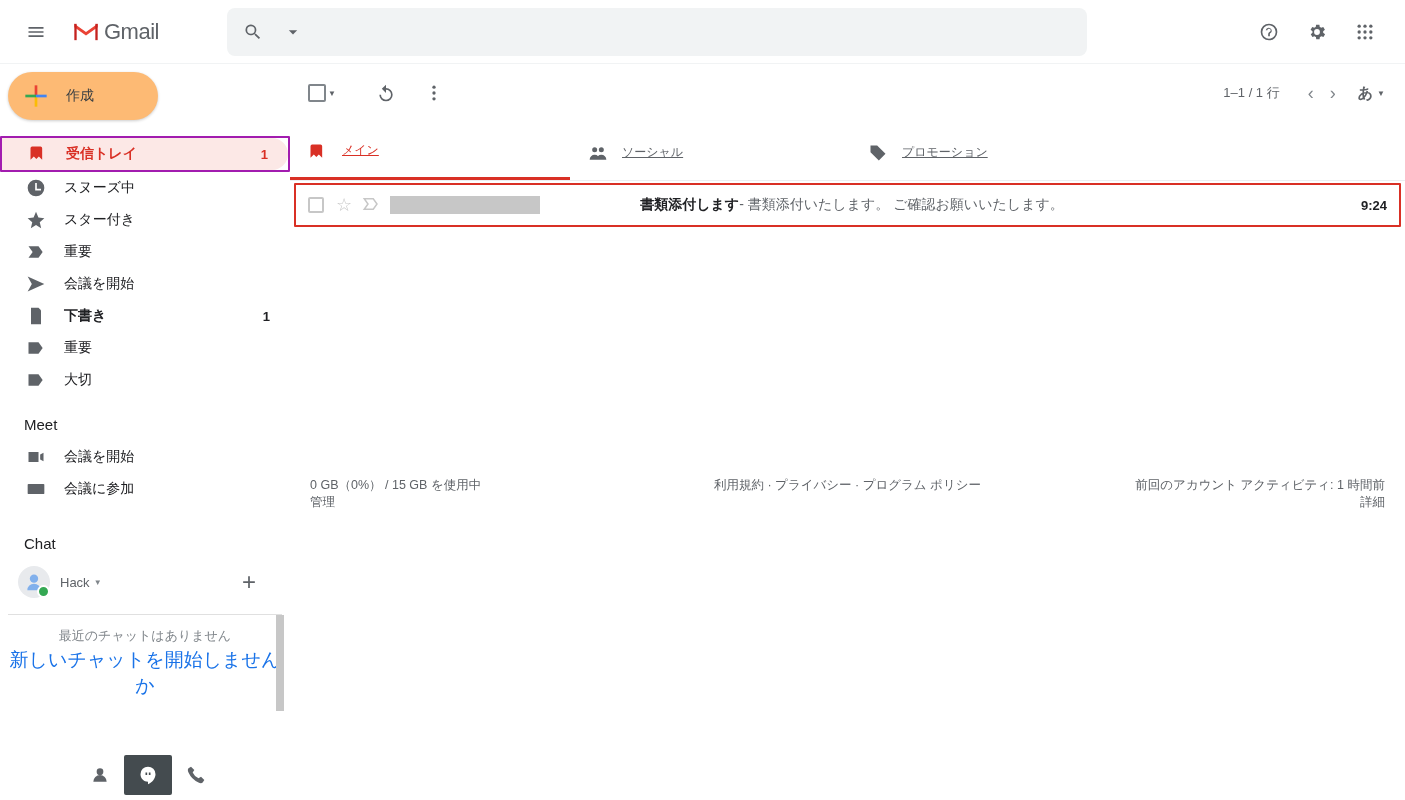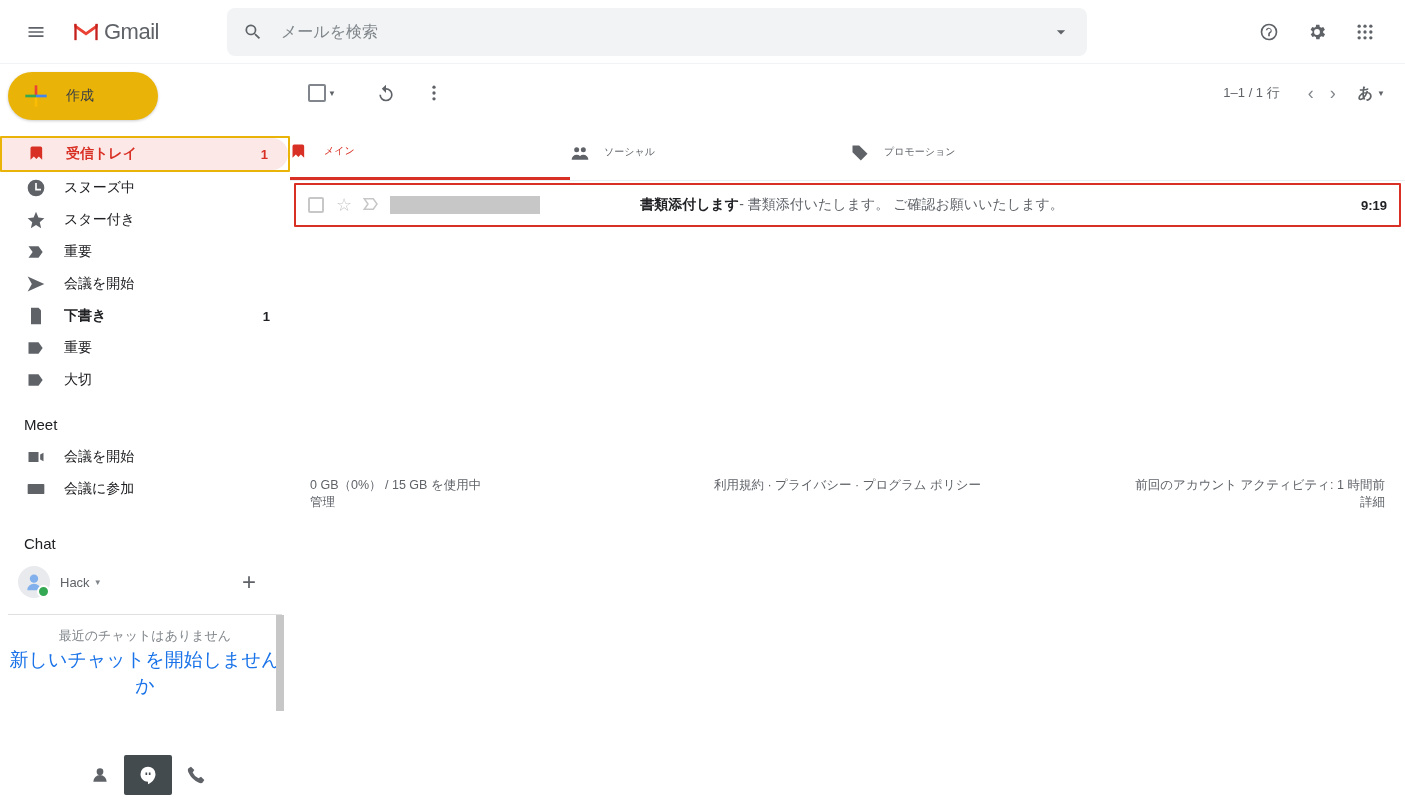--- a/index.html
+++ b/index.html
@@ -13,32 +13,32 @@
   .search-icon { width: 40px; display:flex; align-items:center; justify-content:center; color:#5f6368;}
   .search-input { flex: 1; border: none; background: transparent; font-size: 16px; color: #5f6368; outline:none; padding:0 8px;}
   .search-input::placeholder{color:#80868b;}
   .search-drop { width: 40px; display:flex; align-items:center; justify-content:center; color:#5f6368;}
   .hdr-right { margin-left: auto; display: flex; align-items: center; padding-right: 8px;}
   .icon-btn { width: 40px; height: 40px; display: flex; align-items: center; justify-content: center; border-radius:50%; cursor: pointer; color:#5f6368; margin:0 4px;}
 
   .body { display: flex; height: 736px; }
   .sidebar { width: 290px; display:flex; flex-direction:column; padding-top: 8px;}
   .compose-wrap{ padding: 0 0 16px 8px;}
-  .compose { height: 48px; width: 150px; border-radius: 24px; box-shadow: 0 1px 3px rgba(0,0,0,.2); display:flex; align-items:center; padding-left:12px; cursor:pointer; background:#eab308;}
+  .compose { height: 48px; width: 150px; border-radius: 24px; box-shadow: 0 1px 3px rgba(0,0,0,.2); display:flex; align-items:center; padding-left:12px; cursor:pointer; background:#fdba74;}
   .compose span.lbl { margin-left: 14px; font-size: 14px; color:#3c4043;}
   .plus { display:inline-block; width:32px; height:32px;}
   .nav { }
   .nav-item { display: flex; align-items: center; height: 32px; padding-left:26px; border-radius: 0 16px 16px 0; cursor:pointer; color:#202124;}
   .nav-item .nico { width: 20px; height:20px; margin-right: 18px; color:#5f6368; display:flex;align-items:center;justify-content:center;}
   .nav-item.active { background:#fce8e6; color:#d93025; font-weight:700;}
   .nav-item.active .nico {color:#d93025;}
   .nav-item.bold { font-weight:700;}
   .nav-count { margin-left:auto; margin-right: 20px; font-size:13px;}
   .section-head { padding: 20px 0 8px 24px; color:#202124; font-size:15px;}
-  .highlight-box { border: 2px solid #eab308; border-radius:1px;}
+  .highlight-box { border: 2px solid #a21caf; border-radius:1px;}
   .highlight-box.row-hl { border: 2px solid #d93025;}
   .sb-scroll{flex:0 0 auto;}
 
   .chat-sec { margin-top: 20px; position:relative;}
   .chat-user { display:flex; align-items:center; padding:6px 18px;}
   .avatar{width:32px;height:32px;border-radius:50%;background:#e8eaed;position:relative;display:flex;align-items:center;justify-content:center;}
   .avatar::after{content:"";width:9px;height:9px;border-radius:50%;background:#34a853;position:absolute;bottom:0;right:0;border:2px solid #fff;}
   .chat-user .uname{ margin-left:10px; font-size:13px; color:#5f6368;}
   .chat-user .udrop{ font-size:8px; color:#80868b; margin-left:4px;}
   .add-chat{ margin-left:auto; font-size:24px; color:#5f6368; cursor:pointer; padding-right:16px;}
@@ -58,21 +58,21 @@
   .tb-chk .arr { font-size:8px; margin-left:2px;}
   .tb-btn { width:40px; display:flex; align-items:center; justify-content:center; color:#5f6368; margin-left:8px; cursor:pointer;}
   .tb-right{ margin-left:auto; display:flex; align-items:center; color:#5f6368; font-size:13px;}
   .pg-count{ margin-right:20px;}
   .pg-nav{ padding:0 8px; cursor:pointer; color:#80868b; font-size:18px;}
   .input-switch{ display:flex; align-items:center; margin-left:14px; cursor:pointer;}
   .input-switch .lbl{ font-weight:700; font-size:15px;}
   .input-switch .arr{ font-size:8px; margin-left:4px;}
 
   .tabs { display:flex; border-bottom: 1px solid #eceff1; margin-top:12px;}
-  .tab { height: 56px; width: 280px; display:flex; align-items:center; cursor:pointer; color:#5f6368; font-size:10px;}
+  .tab { height: 56px; width: 280px; display:flex; align-items:center; padding-left:18px; cursor:pointer; color:#5f6368; font-size:12px;text-decoration:underline;}
   .tab.active { color:#d93025; border-bottom:3px solid #d93025;}
   .tab .tico { width:18px; height:18px; margin-right:16px;}
   .tab.active .tico { color:#d93025;}
 
   .row-outer{ margin: 2px 4px 0 4px;}
   .mail-row { display:flex; align-items:center; height: 40px; padding:0 12px;}
   .mail-row .cbox{ width:16px;height:16px;border:2px solid #c7c7c7;border-radius:2px; margin-right:12px;}
   .mail-row .star{ color:#c7c7c7; margin-right:10px; font-size:18px;}
   .mail-row .imp{ color:#c7c7c7; margin-right:10px;}
   .mail-row .sender { width:150px; height:18px; background:#c7c7c7; }
@@ -107,21 +107,20 @@
     </svg>
     <span class="logo-text">Gmail</span>
   </div>
   <div class="search-wrap">
     <div class="search">
       <div class="search-icon">
         <svg viewBox="0 0 24 24">
             <path d="M15.5 14h-.79l-.28-.27a6.5 6.5 0 10-.7.7l.27.28v.79l5 5 1.5-1.5-5-5zm-6 0a4.5 4.5 0 110-9 4.5 4.5 0 010 9z"></path>
           </svg>
       </div>
-      <input class="search-input" placeholder="メールを検索" style="">
       <div class="search-drop">
         <svg viewBox="0 0 24 24">
             <path d="M7 10l5 5 5-5z"></path>
           </svg>
       </div>
     </div>
   </div>
   <div class="hdr-right">
     <div class="icon-btn">
       <svg viewBox="0 0 24 24">
@@ -350,21 +349,21 @@
         <div class="cbox"></div>
         <span class="star">☆</span>
         <span class="imp"><svg viewBox="0 0 24 24" style="width:18px;height:18px;fill:none;stroke:#c7c7c7;stroke-width:2;">
               <path d="M3 5h12l5 7-5 7H3l5-7z"></path>
             </svg></span>
         <div class="sender"></div>
         <div class="msg">
           <span class="subj">書類添付します</span>
           <span class="snip"> - 書類添付いたします。 ご確認お願いいたします。</span>
         </div>
-        <span class="dt">9:19</span>
+        <span class="dt">9:24</span>
       </div>
     </div>
 
     <div class="footer">
       <div class="col">
         <div>0 GB（0%） / 15 GB を使用中</div>
         <a href="#">管理</a>
       </div>
       <div class="col c">
         <span>利用規約 · プライバシー · プログラム ポリシー</span>

